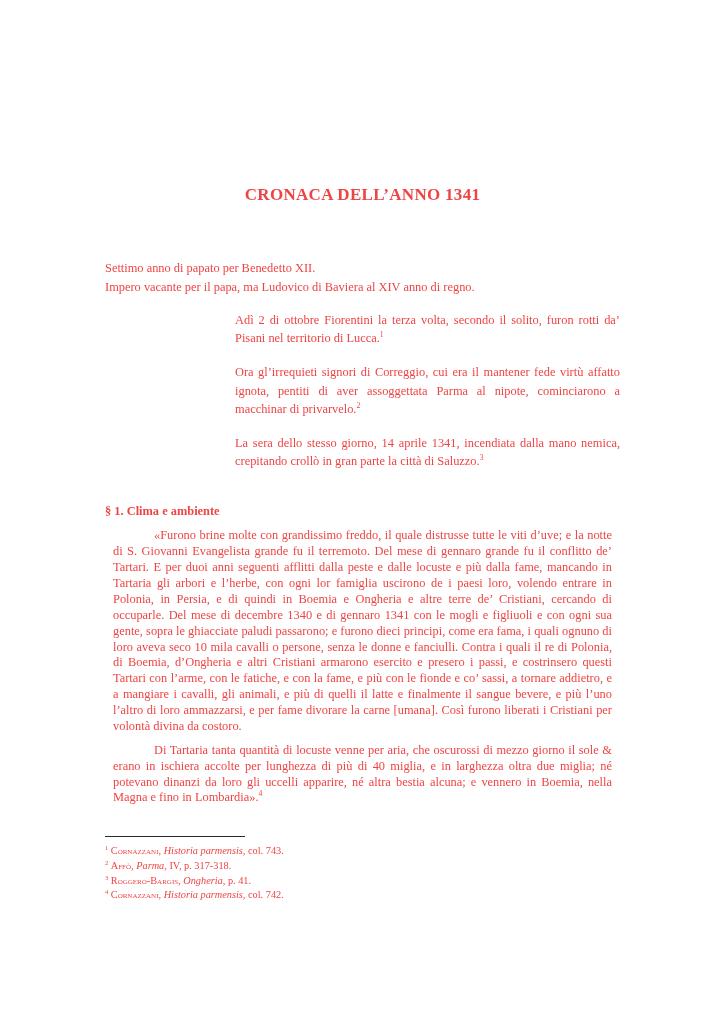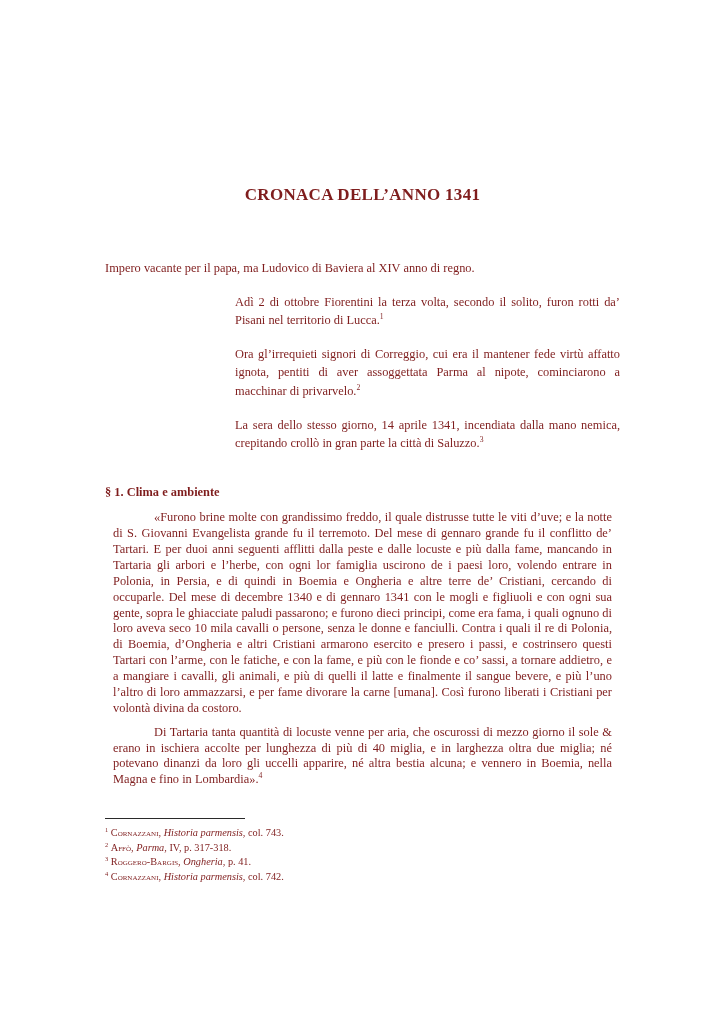--- a/index.html
+++ b/index.html
@@ -7,21 +7,21 @@
     padding: 0;
     background: #ffffff;
   }
   .page {
     position: relative;
     width: 724px;
     height: 1024px;
     background: #ffffff;
     overflow: hidden;
     font-family: "Liberation Serif", "DejaVu Serif", serif;
-    color: #7f1d1d;
+    color: #ef4444;
     margin: 0 auto;
   }
   .content {
     position: absolute;
     left: 105px;
     top: 185px;
     width: 515px;
   }
   .doc-title {
     text-align: center;
@@ -81,20 +81,21 @@
 </style>
 </head>
 <body>
 
 <div class="page">
   <div class="content">
 
     <h1 class="doc-title">CRONACA DELL’ANNO 1341</h1>
 
     <div class="intro">
+      <div>Settimo anno di papato per Benedetto XII.</div>
       <div>Impero vacante per il papa, ma Ludovico di Baviera al XIV anno di regno.</div>
     </div>
 
     <p class="quote"><span>Adì 2 di ottobre Fiorentini la terza volta, secondo il solito, furon rotti da’ Pisani nel territorio di Lucca.</span><sup>1</sup></p>
 
     <p class="quote"><span>Ora gl’irrequieti signori di Correggio, cui era il mantener fede virtù affatto ignota, pentiti di aver assoggettata Parma al nipote, cominciarono a macchinar di privarvelo.</span><sup>2</sup></p>
 
     <p class="quote"><span>La sera dello stesso giorno, 14 aprile 1341, incendiata dalla mano nemica, crepitando crollò in gran parte la città di Saluzzo.</span><sup>3</sup></p>
 
     <div class="section-heading">§ 1. Clima e ambiente</div>

